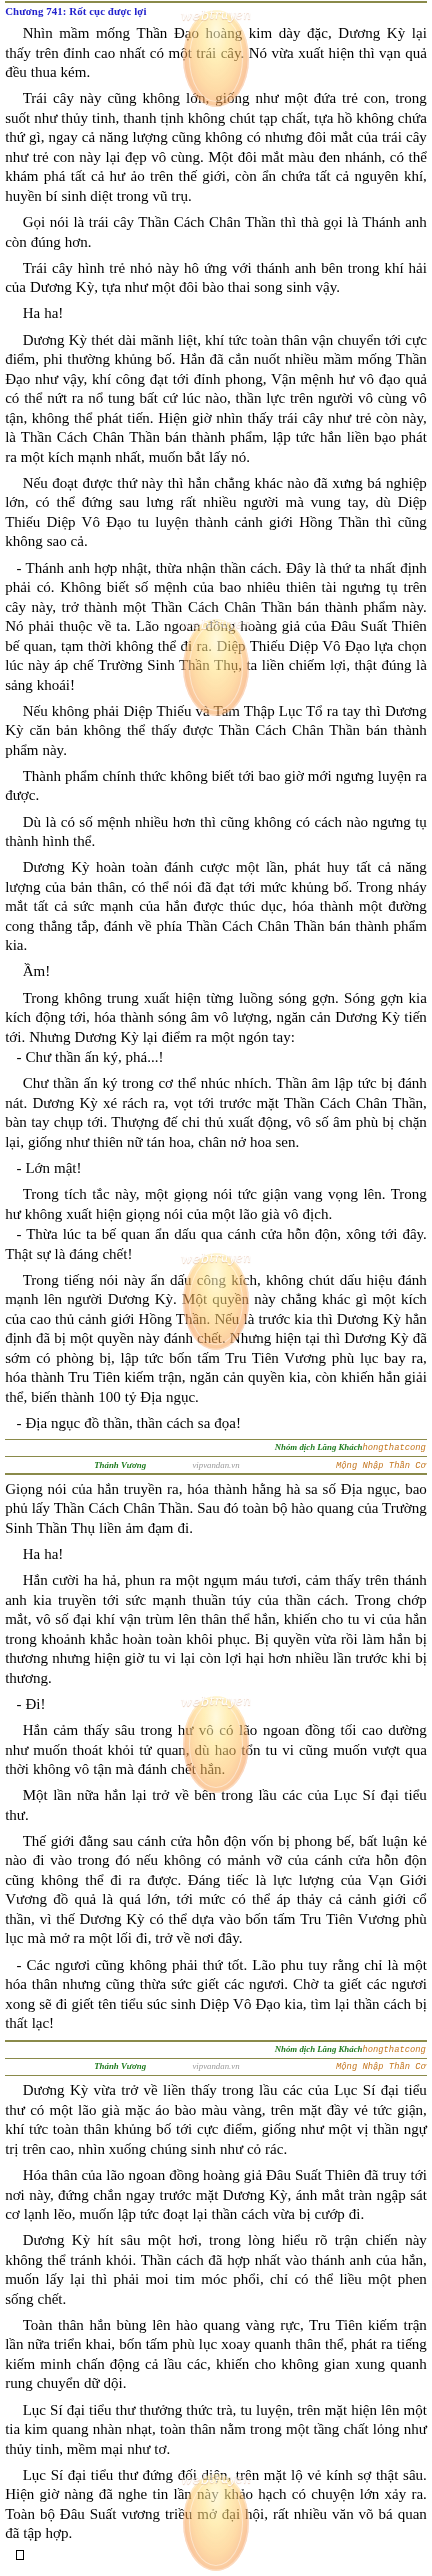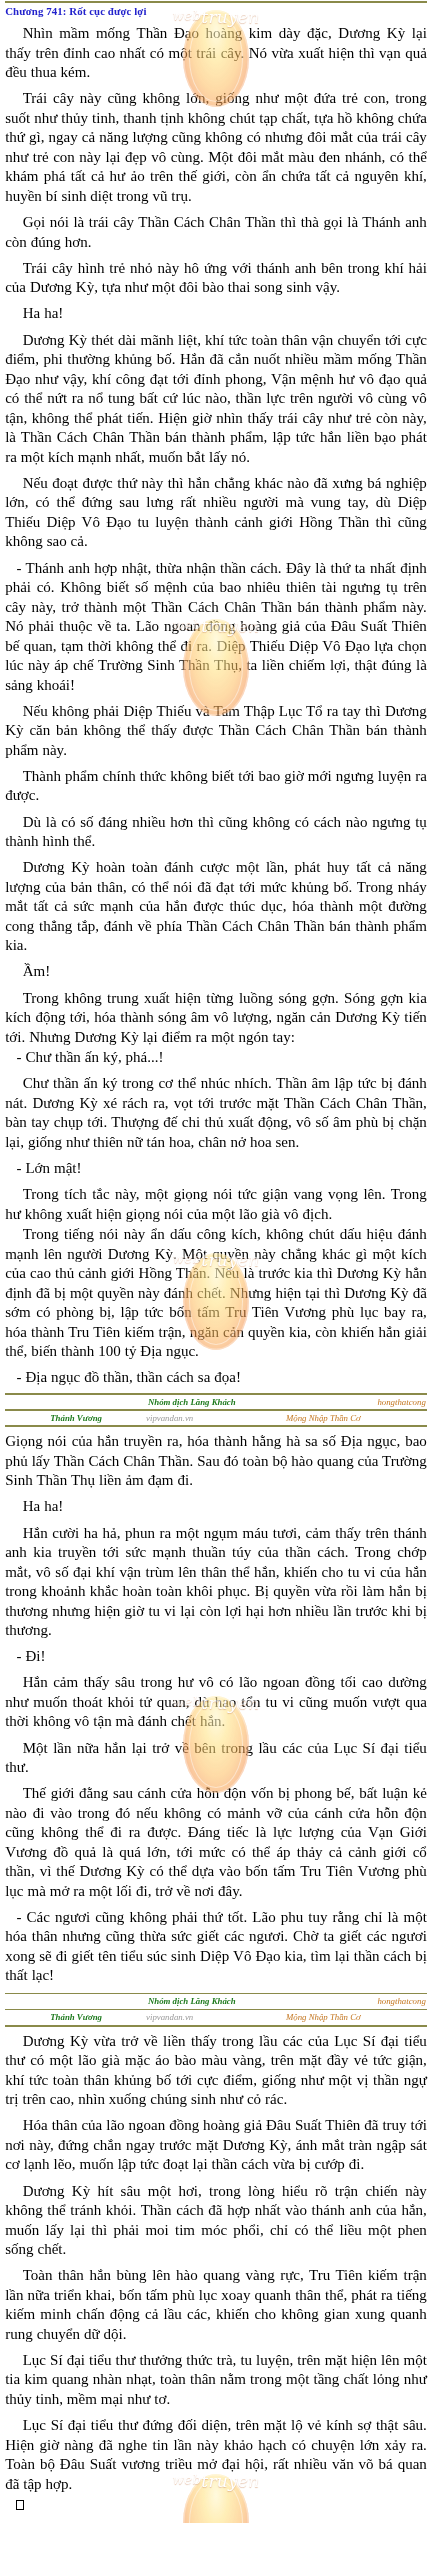--- a/index.html
+++ b/index.html
@@ -62,23 +62,23 @@
   }
   .credit-row {
     display: flex;
     align-items: baseline;
     justify-content: space-between;
     font-style: italic;
     font-size: 8.8px;
     padding: 2.1px 1px 2.6px 1px;
     white-space: nowrap;
   }
-  .credit-row .left   { color: #1e7a1e; font-weight: bold; text-align: center; flex: 1 1 0; }
-  .credit-row .center { color: #9a9a9a; text-align: left; flex: 1 1 0; font-style: italic; }
-  .credit-row .right  { color: #c4761f; text-align: left; flex: 1 1 0; }
+  .credit-row .left   { color: #1e7a1e; font-weight: bold; text-align: right; flex: 1 1 0; }
+  .credit-row .center { color: #9a9a9a; text-align: center; flex: 1 1 0; font-style: italic; }
+  .credit-row .right  { color: #c4761f; text-align: right; flex: 1 1 0; font-family: Liberation Mono, monospace; }
   .credit-row.two .left  { flex: 1 1 0; }
   .credit-row.two .right { flex: 0 0 auto; }
 
   
   .watermark {
     position: absolute;
     left: 50%;
     transform: translateX(-50%);
     width: 66px;
     height: 97px;
@@ -112,21 +112,21 @@
     display: flex;
     flex-direction: row;
     align-items: flex-start;
     justify-content: center;
     color: #ffffff;
     font-family: "DejaVu Serif", serif;
     font-style: italic;
     text-shadow: 0 0.5px 1px rgba(180,90,30,.55);
   }
   .wm-text .w1 { font-size: 13.4px; line-height: .95; letter-spacing: 0.3px; }
-  .wm-text .w2 { font-size: 17px; line-height: 1; letter-spacing: 0.3px; margin-top: -1px; }
+  .wm-text .w2 { font-size: 12px; line-height: 1; letter-spacing: 0.3px; margin-top: -1px; }
 
   .boxglyph {
     display: inline-block;
     width: 5.7px;
     height: 8.2px;
     border: 0.5px solid #000;
     vertical-align: -1px;
   }
 </style>
 </head>
@@ -177,28 +177,29 @@
   <p class="para">Nhìn mầm mống Thần Đạo hoàng kim dày đặc, Dương Kỳ lại thấy trên đỉnh cao nhất có một trái cây. Nó vừa xuất hiện thì vạn quả đều thua kém.</p>
   <p class="para">Trái cây này cũng không lớn, giống như một đứa trẻ con, trong suốt như thủy tinh, thanh tịnh không chút tạp chất, tựa hồ không chứa  thứ gì, ngay cả năng lượng cũng không có nhưng đôi mắt của trái cây như trẻ con này lại đẹp vô cùng. Một đôi mắt màu đen nhánh, có thể khám phá tất cả hư ảo trên thế giới, còn ẩn chứa tất cả nguyên khí, huyền bí sinh diệt trong vũ trụ.</p>
   <p class="para">Gọi nói là trái cây Thần Cách Chân Thần thì thà gọi là Thánh anh còn đúng hơn.</p>
   <p class="para">Trái cây hình trẻ nhỏ này hô ứng với thánh anh bên trong khí hải của Dương Kỳ, tựa như một đôi bào thai song sinh vậy.</p>
   <p class="para">Ha ha!</p>
   <p class="para">Dương Kỳ thét dài mãnh liệt, khí tức toàn thân vận chuyển tới cực điểm, phi thường khủng bố. Hắn đã cắn nuốt nhiều mầm mống Thần Đạo như vậy, khí công đạt tới đỉnh phong, Vận mệnh hư vô đạo quả có thể nứt ra nổ tung bất cứ lúc nào, thần lực trên người vô cùng vô tận, không thể phát tiến. Hiện giờ nhìn thấy trái cây như trẻ còn này, là Thần Cách Chân Thần bán thành phẩm, lập tức hắn liền bạo phát ra một kích mạnh nhất, muốn bắt lấy nó.</p>
   <p class="para">Nếu đoạt được thứ này thì hắn chẳng khác nào đã xưng bá nghiệp lớn, có thể đứng sau lưng rất nhiều người mà vung tay, dù Diệp Thiếu Diệp Vô Đạo tu luyện thành cảnh giới Hồng Thần thì cũng không sao cả.</p>
   <p class="para dash">- Thánh anh hợp nhật, thừa nhận thần cách. Đây là thứ ta nhất định phải có. Không biết số mệnh của bao nhiêu thiên tài ngưng tụ trên cây này, trở thành một Thần Cách Chân Thần bán thành phẩm này. Nó phải thuộc về ta. Lão ngoan đồng hoàng giả của Đâu Suất Thiên bế quan, tạm thời không thể đi ra. Diệp Thiếu Diệp Vô Đạo lựa chọn lúc này áp chế Trường Sinh Thần Thụ, ta liền chiếm lợi, thật đúng là sảng khoái!</p>
   <p class="para">Nếu không phải Diệp Thiếu và Tam Thập Lục Tổ ra tay thì Dương Kỳ căn bản không thể thấy được Thần Cách Chân Thần bán thành phẩm này.</p>
   <p class="para">Thành phẩm chính thức không biết tới bao giờ mới ngưng luyện ra được.</p>
-  <p class="para">Dù là có số đáng nhiều hơn thì cũng không có cách nào ngưng tụ thành hình thể.</p>
+  <p class="para">Dù là có số mệnh nhiều hơn thì cũng không có cách nào ngưng tụ thành hình thể.</p>
   <p class="para">Dương Kỳ hoàn toàn đánh cược một lần, phát huy tất cả năng lượng của bản thân, có thể nói đã đạt tới mức khủng bố. Trong nháy mắt tất cả sức mạnh của hắn được thúc dục, hóa thành một đường cong thẳng tắp, đánh về phía Thần Cách Chân Thần bán thành phẩm kia.</p>
   <p class="para">Ầm!</p>
   <p class="para tight">Trong không trung xuất hiện từng luồng sóng gợn. Sóng gợn kia kích động tới, hóa thành sóng âm vô lượng, ngăn cản Dương Kỳ tiến tới. Nhưng Dương Kỳ lại điểm ra một ngón tay:</p>
   <p class="para dash">- Chư thần ấn ký, phá...!</p>
   <p class="para">Chư thần ấn ký trong cơ thể nhúc nhích. Thần âm lập tức bị đánh nát. Dương Kỳ xé rách ra, vọt tới trước mặt Thần Cách Chân Thần, bàn tay chụp tới. Thượng đế chi thủ xuất động, vô số âm phù bị chặn lại, giống như thiên nữ tán hoa, chân nở hoa sen.</p>
   <p class="para dash">- Lớn mật!</p>
   <p class="para tight">Trong tích tắc này, một giọng nói tức giận vang vọng lên. Trong hư không xuất hiện giọng nói của một lão già vô địch.</p>
+  <p class="para dash">- Thừa lúc ta bế quan ẩn dấu qua cánh cửa hỗn độn, xông tới đây. Thật sự là đáng chết!</p>
   <p class="para">Trong tiếng nói này ẩn dấu công kích, không chút dấu hiệu đánh mạnh lên người Dương Kỳ. Một quyền này chẳng khác gì một kích của cao thủ cảnh giới Hồng Thần. Nếu là trước kia thì Dương Kỳ hẳn định đã bị một quyền này đánh chết. Nhưng hiện tại thì Dương Kỳ đã sớm có phòng bị, lập tức bốn tấm Tru Tiên Vương phù lục bay ra, hóa thành Tru Tiên kiếm trận, ngăn cản quyền kia, còn khiến hắn giải thể, biến thành 100 tỷ Địa ngục.</p>
   <p class="para dash tight">- Địa ngục đồ thần, thần cách sa đọa!</p>
 
   <div class="credit-block">
     <div class="rule"></div>
     <div class="credit-row two">
       <span class="left">Nhóm dịch Lăng Khách</span>
       <span class="right">hongthatcong</span>
     </div>
     <div class="rule"></div>

